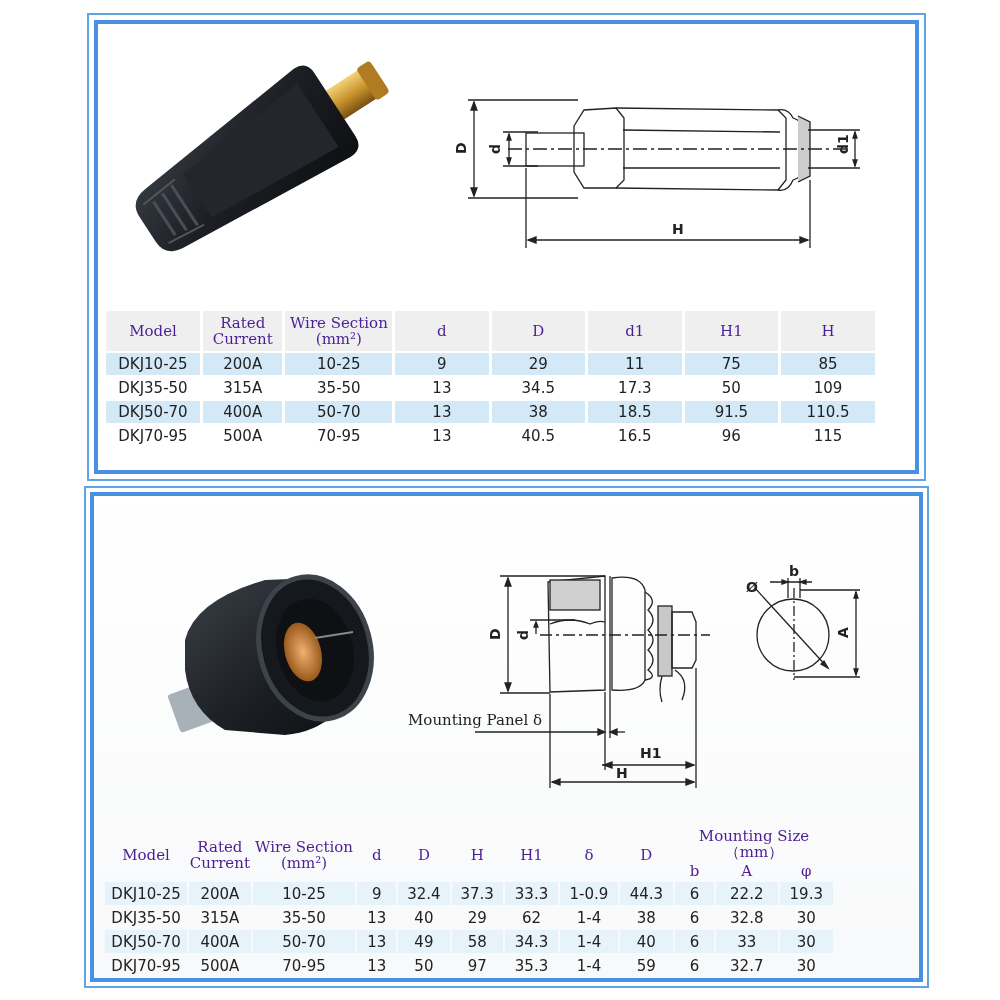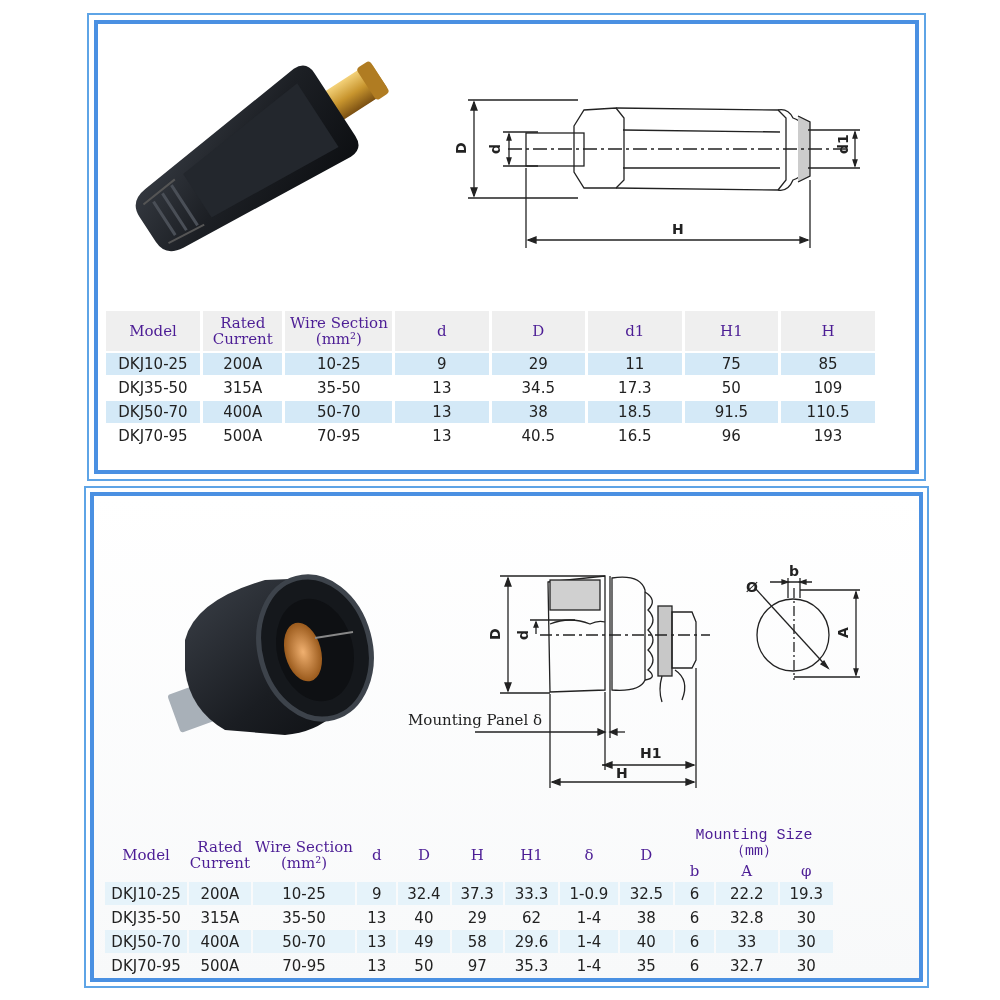--- a/index.html
+++ b/index.html
@@ -135,21 +135,21 @@
       <td>110.5</td>
     </tr>
     <tr>
       <td class="model">DKJ70-95</td>
       <td>500A</td>
       <td>70-95</td>
       <td>13</td>
       <td>40.5</td>
       <td>16.5</td>
       <td>96</td>
-      <td>193</td>
+      <td>115</td>
     </tr>
   </tbody>
 </table>
 
 <svg class="photo" style="left:165px;top:570px;" width="230" height="180" viewBox="0 0 230 180">
   <defs>
     <linearGradient id="rub2" x1="0" y1="0" x2="1" y2="1">
       <stop offset="0" stop-color="#3b4048"></stop>
         <stop offset="0.6" stop-color="#1a1d22"></stop>
         <stop offset="1" stop-color="#0d0f12"></stop>
@@ -225,39 +225,39 @@
     <tr>
       <th rowspan="2" style="width:80px"><span>Model</span></th>
       <th rowspan="2" style="width:60px"><span>Rated</span><br><span>Current</span></th>
       <th rowspan="2" style="width:100px"><span>Wire Section</span><br><span>(mm²)</span></th>
       <th rowspan="2" style="width:38px"><span>d</span></th>
       <th rowspan="2" style="width:50px"><span>D</span></th>
       <th rowspan="2" style="width:50px"><span>H</span></th>
       <th rowspan="2" style="width:52px"><span>H1</span></th>
       <th rowspan="2" style="width:56px"><span>δ</span></th>
       <th rowspan="2" style="width:52px"><span>D</span></th>
-      <th colspan="3" style="height:18px;font-family:Liberation Mono, monospace;"><span>Mounting Size（mm）</span></th>
+      <th colspan="3" style="height:18px;"><span>Mounting Size（mm）</span></th>
     </tr>
     <tr>
       <th style="width:38px;height:20px;"><span>b</span></th>
       <th style="width:60px"><span>A</span></th>
       <th style="width:52px"><span>φ</span></th>
     </tr>
   </thead>
   <tbody>
     <tr class="alt">
       <td class="model">DKJ10-25</td>
       <td>200A</td>
       <td>10-25</td>
       <td>9</td>
       <td>32.4</td>
       <td>37.3</td>
       <td>33.3</td>
       <td>1-0.9</td>
-      <td>32.5</td>
+      <td>44.3</td>
       <td>6</td>
       <td>22.2</td>
       <td>19.3</td>
     </tr>
     <tr>
       <td class="model">DKJ35-50</td>
       <td>315A</td>
       <td>35-50</td>
       <td>13</td>
       <td>40</td>
@@ -269,35 +269,35 @@
       <td>32.8</td>
       <td>30</td>
     </tr>
     <tr class="alt">
       <td class="model">DKJ50-70</td>
       <td>400A</td>
       <td>50-70</td>
       <td>13</td>
       <td>49</td>
       <td>58</td>
-      <td>29.6</td>
+      <td>34.3</td>
       <td>1-4</td>
       <td>40</td>
       <td>6</td>
       <td>33</td>
       <td>30</td>
     </tr>
     <tr>
       <td class="model">DKJ70-95</td>
       <td>500A</td>
       <td>70-95</td>
       <td>13</td>
       <td>50</td>
       <td>97</td>
       <td>35.3</td>
       <td>1-4</td>
-      <td>35</td>
+      <td>59</td>
       <td>6</td>
       <td>32.7</td>
       <td>30</td>
     </tr>
   </tbody>
 </table>
 
 </body></html>

